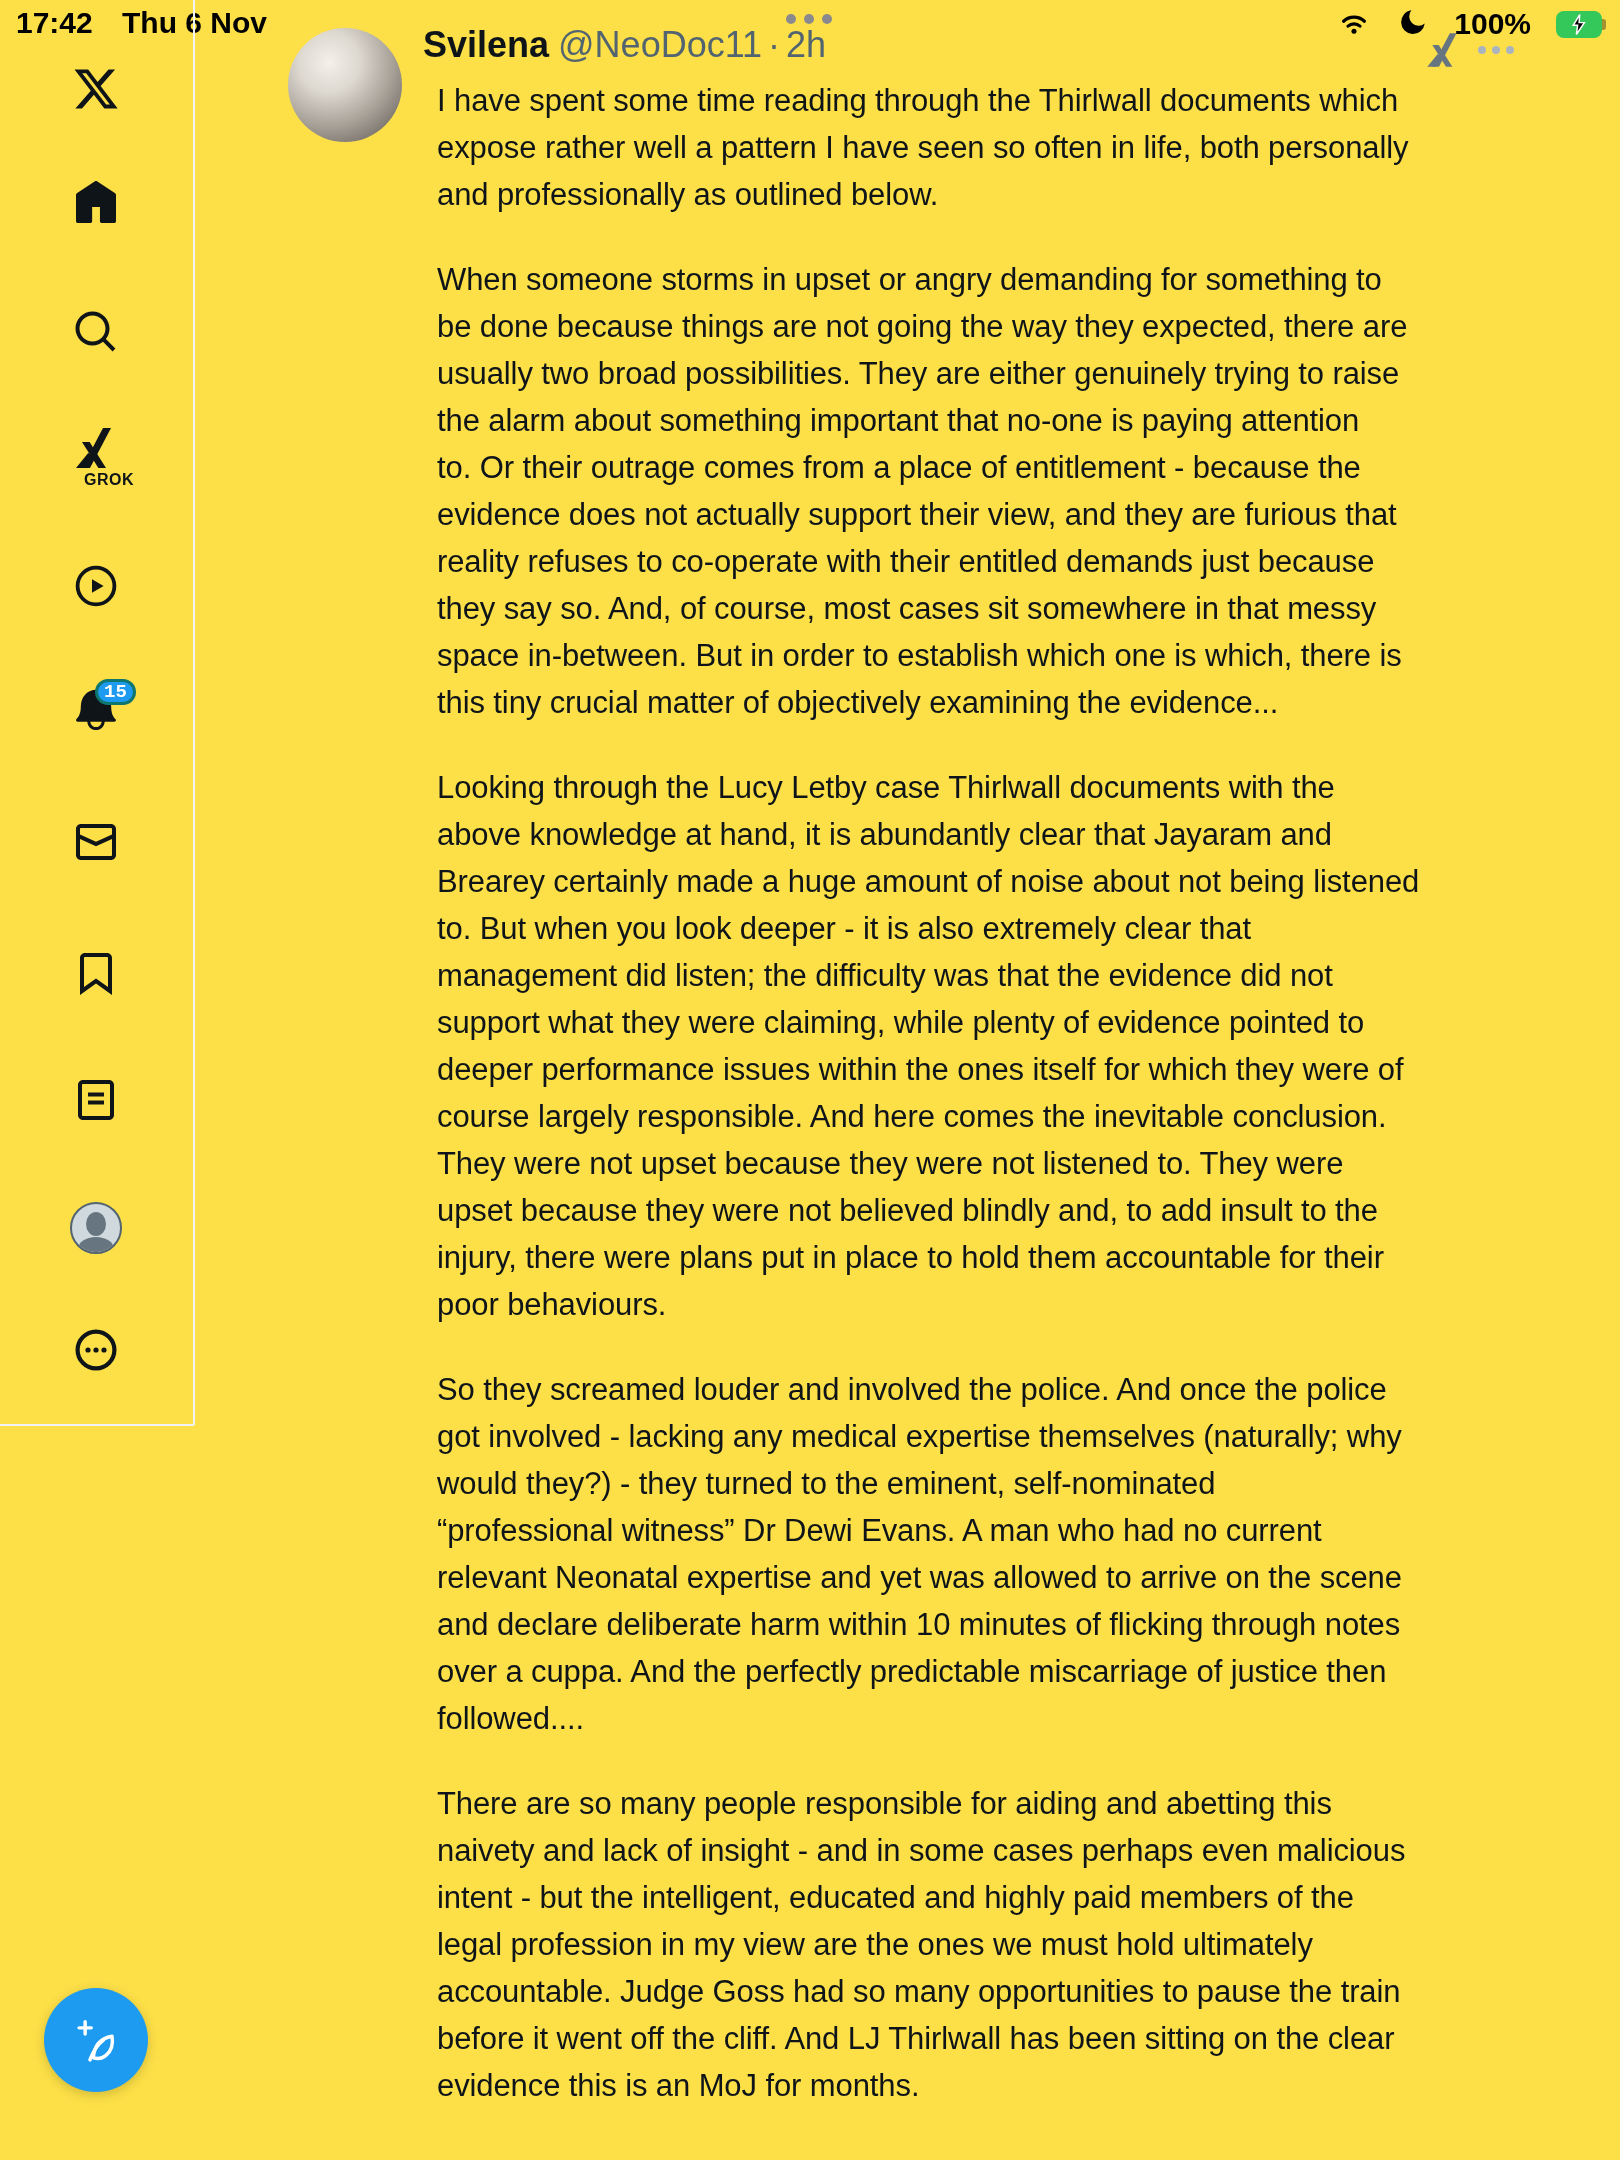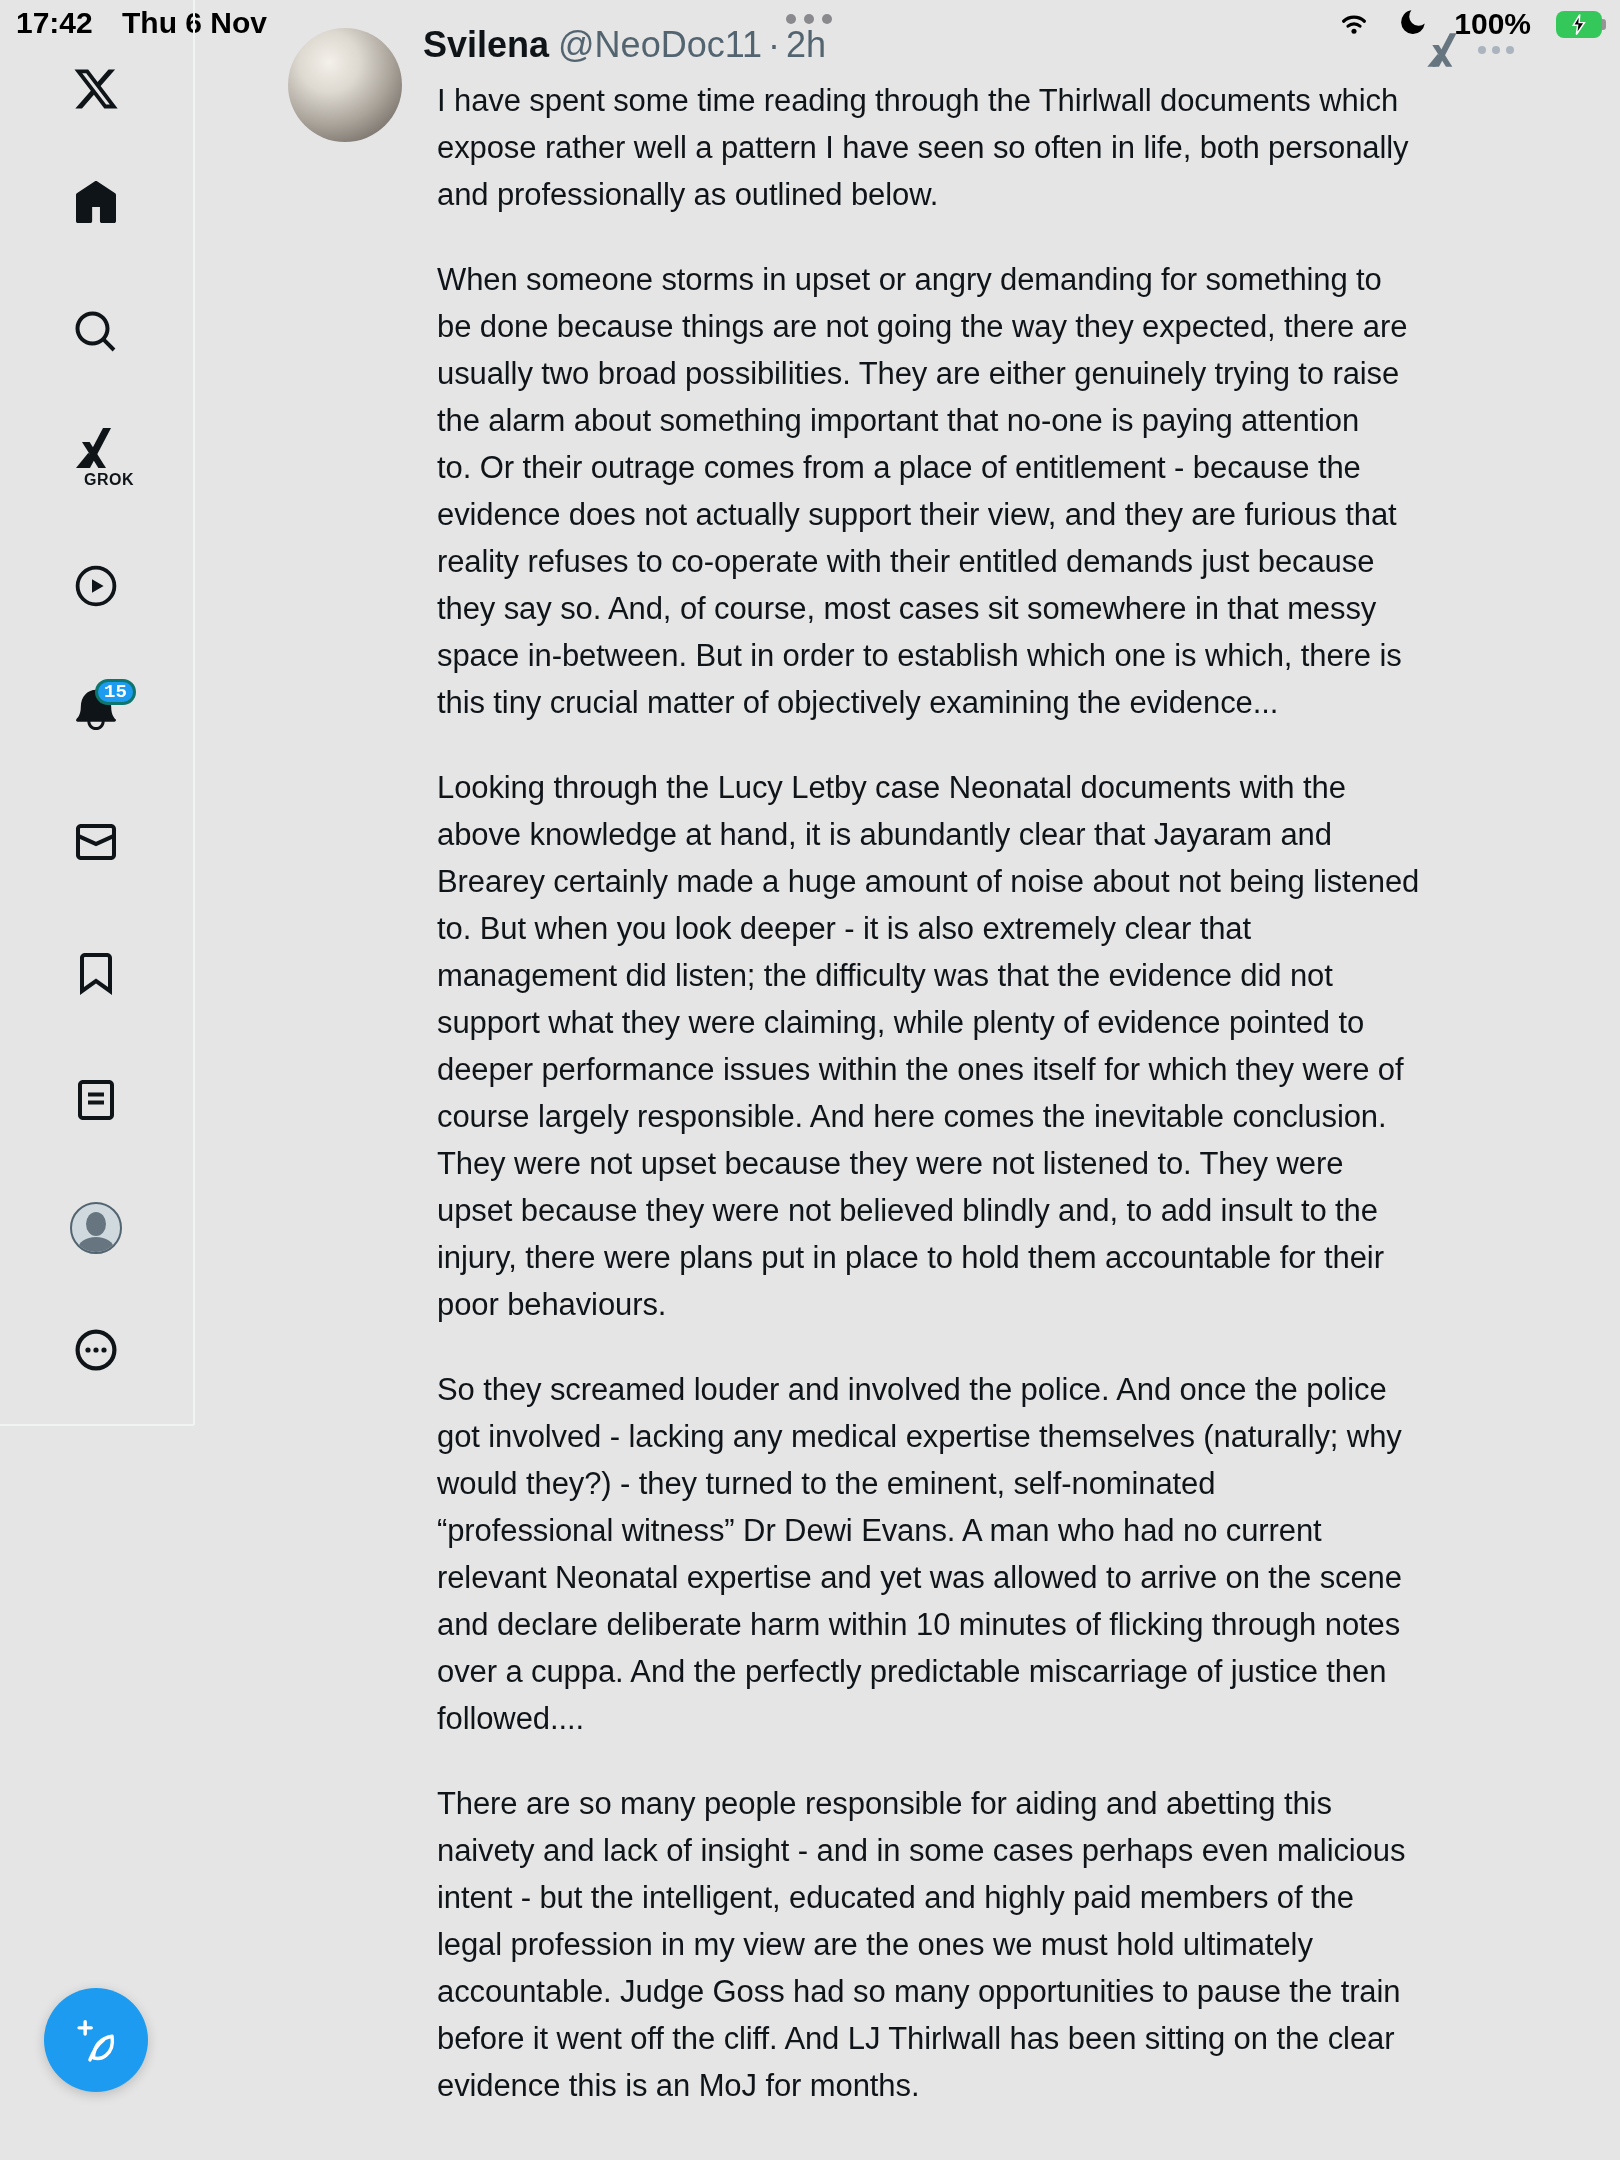--- a/index.html
+++ b/index.html
@@ -1,16 +1,16 @@
 <!DOCTYPE html>
 <html><head>
 <meta charset="utf-8">
 <style>
   html,body{margin:0;padding:0;background:#fff;}
-  .page{position:relative;width:1620px;height:2160px;background:#e5e5e5;overflow:hidden;
+  .page{position:relative;width:1620px;height:2160px;background:#fde047;overflow:hidden;
         font-family:"Liberation Sans","DejaVu Sans",sans-serif;color:#0f1419;}
 
   
   .status-time{position:absolute;left:16px;top:6px;font-size:30px;font-weight:700;color:#000;}
   .status-date{position:absolute;left:122px;top:6px;font-size:30px;font-weight:700;color:#000;}
   .multitask{position:absolute;left:786px;top:14px;display:flex;gap:8px;}
   .multitask i{width:10px;height:10px;border-radius:50%;background:#8a8a8e;display:block;}
   .status-right{position:absolute;right:14px;top:4px;display:flex;align-items:center;gap:25px;height:40px;}
   .pct{font-size:30px;font-weight:700;color:#000;}
   .batt{position:relative;width:50px;height:27px;}
@@ -204,21 +204,21 @@
         <div class="tweet-line">usually two broad possibilities. They are either genuinely trying to raise</div>
         <div class="tweet-line">the alarm about something important that no-one is paying attention</div>
         <div class="tweet-line">to. Or their outrage comes from a place of entitlement - because the</div>
         <div class="tweet-line">evidence does not actually support their view, and they are furious that</div>
         <div class="tweet-line">reality refuses to co-operate with their entitled demands just because</div>
         <div class="tweet-line">they say so. And, of course, most cases sit somewhere in that messy</div>
         <div class="tweet-line">space in-between. But in order to establish which one is which, there is</div>
         <div class="tweet-line">this tiny crucial matter of objectively examining the evidence...</div>
       </div>
       <div class="tweet-paragraph">
-        <div class="tweet-line">Looking through the Lucy Letby case Neonatal documents with the</div>
+        <div class="tweet-line">Looking through the Lucy Letby case Thirlwall documents with the</div>
         <div class="tweet-line">above knowledge at hand, it is abundantly clear that Jayaram and</div>
         <div class="tweet-line">Brearey certainly made a huge amount of noise about not being listened</div>
         <div class="tweet-line">to. But when you look deeper - it is also extremely clear that</div>
         <div class="tweet-line">management did listen; the difficulty was that the evidence did not</div>
         <div class="tweet-line">support what they were claiming, while plenty of evidence pointed to</div>
         <div class="tweet-line">deeper performance issues within the ones itself for which they were of</div>
         <div class="tweet-line">course largely responsible. And here comes the inevitable conclusion.</div>
         <div class="tweet-line">They were not upset because they were not listened to. They were</div>
         <div class="tweet-line">upset because they were not believed blindly and, to add insult to the</div>
         <div class="tweet-line">injury, there were plans put in place to hold them accountable for their</div>

